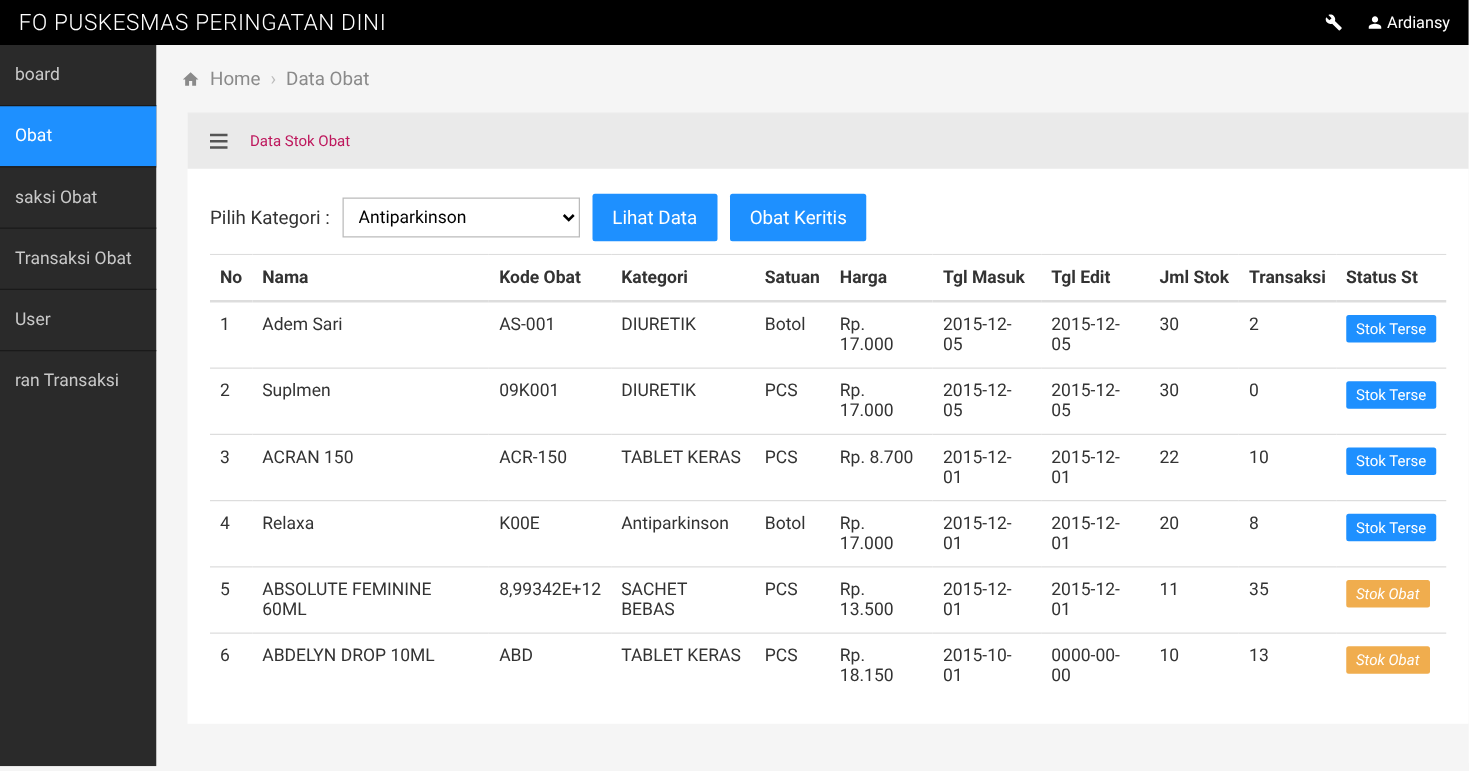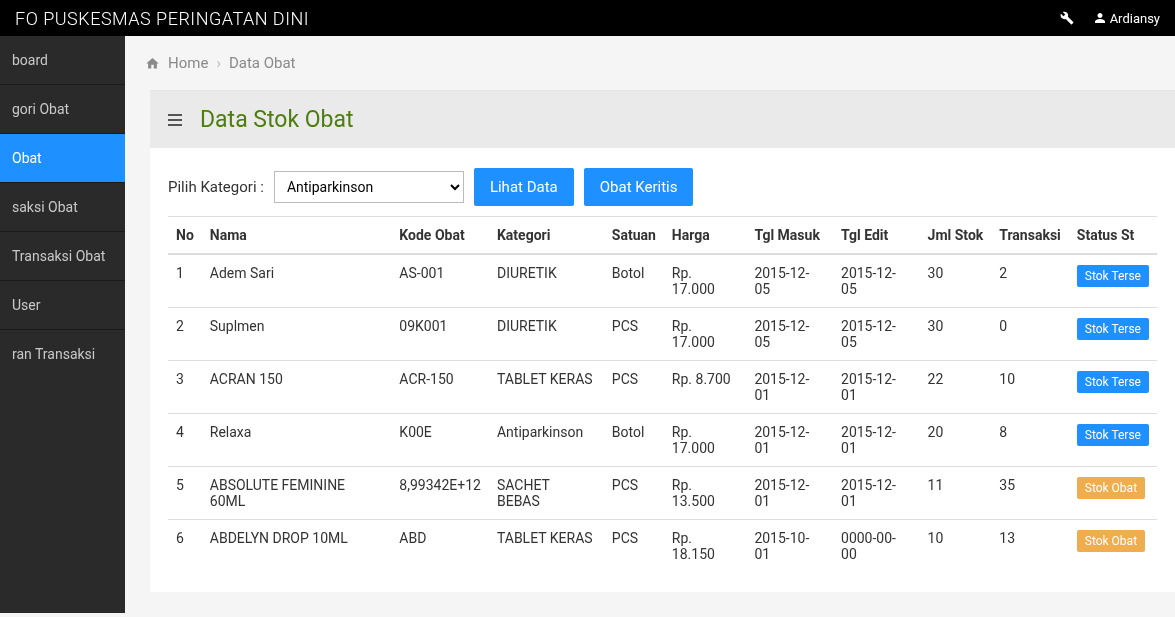--- a/index.html
+++ b/index.html
@@ -21,35 +21,35 @@
     .main { flex: 1; padding: 0; min-width: 0; }
 
     .breadcrumb { padding: 18px 20px; color: #8a8a8a; font-size: 15px; display: flex; align-items: center; gap: 8px; }
     .breadcrumb-home { color: #8a8a8a; }
     .breadcrumb-sep { color: #bbb; }
 
     .panel { margin: 0 0 0 25px; background: #fff; border-top: 1px solid #e5e5e5; }
     .panel-header { background: #eaeaea; padding: 15px 18px; display: flex; align-items: center; gap: 18px; }
     .menu-lines { display: inline-flex; flex-direction: column; gap: 3px; cursor: pointer; }
     .menu-lines span { width: 14px; height: 2px; background: #555; display: block; }
-    .panel-title { font-size: 23px; color: #4d7c0f; font-weight: 400; }
+    .panel-title { font-size: 12px; color: #be185d; font-weight: 400; }
 
     .controls { padding: 20px 18px 10px; display: flex; align-items: center; gap: 10px; font-size: 15px; color: #333; }
     .controls select { padding: 6px 30px 6px 8px; font-size: 14px; border: 1px solid #bbb; background: #fff; height: 32px; min-width: 190px; }
     .btn { border: none; color: #fff; padding: 10px 16px; font-size: 15px; cursor: pointer; border-radius: 2px; }
     .btn-primary { background: #1e90ff; }
 
     .table-wrap { padding: 0 18px 20px; overflow-x: auto; }
     table { width: 100%; border-collapse: collapse; font-size: 14px; color: #333; }
     th { text-align: left; padding: 10px 8px; border-top: 1px solid #ddd; border-bottom: 2px solid #ddd; font-weight: 700; vertical-align: bottom; white-space: nowrap; }
     th:nth-child(8), th:nth-child(9) { min-width: 70px; }
     td { padding: 10px 8px; border-top: 1px solid #ddd; vertical-align: top; }
     .status-badge { display: inline-block; color: #fff; padding: 4px 8px; font-size: 12px; border-radius: 2px; white-space: nowrap; }
     .status-blue { background: #1e90ff; }
-    .status-yellow { background: #f0ad4e; }
+    .status-yellow { background: #f0ad4e; font-style: italic; }
 
     svg { display: block; }
   </style>
 </head>
 <body>
 
 <div class="topbar">
   <div class="topbar-title">FO PUSKESMAS PERINGATAN DINI</div>
   <div class="topbar-right">
     <span class="wrench-icon">
@@ -62,21 +62,20 @@
           <path d="M12 12c2.7 0 5-2.3 5-5s-2.3-5-5-5-5 2.3-5 5 2.3 5 5 5zm0 2c-3.3 0-10 1.7-10 5v3h20v-3c0-3.3-6.7-5-10-5z"></path>
         </svg>
       <span>Ardiansy</span>
     </span>
   </div>
 </div>
 
 <div class="layout">
   <div class="sidebar" id="sidebar">
       <div class="sidebar-item">board</div>
-      <div class="sidebar-item">gori Obat</div>
       <div class="sidebar-item active">Obat</div>
       <div class="sidebar-item">saksi Obat</div>
       <div class="sidebar-item">Transaksi Obat</div>
       <div class="sidebar-item">User</div>
       <div class="sidebar-item">ran Transaksi</div>
     </div>
 
   <div class="main">
 
     <div class="breadcrumb">

